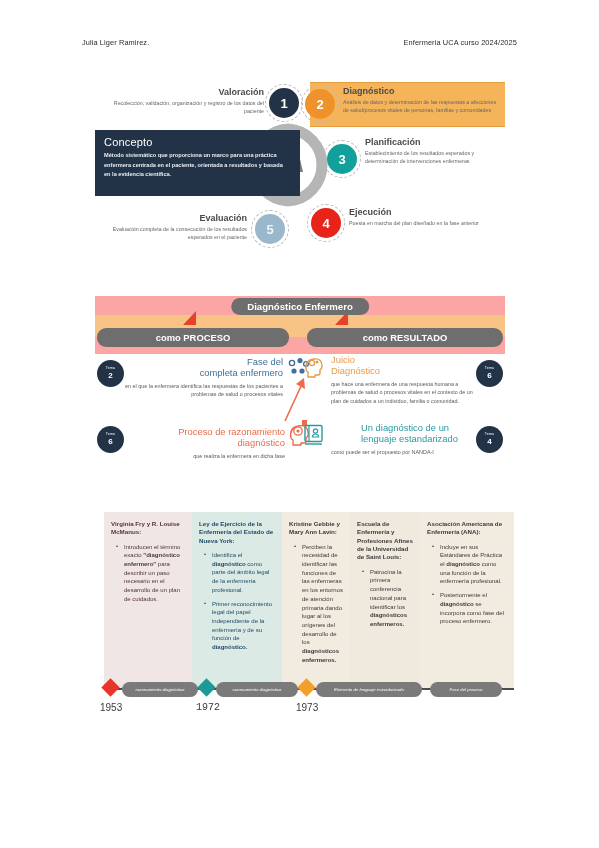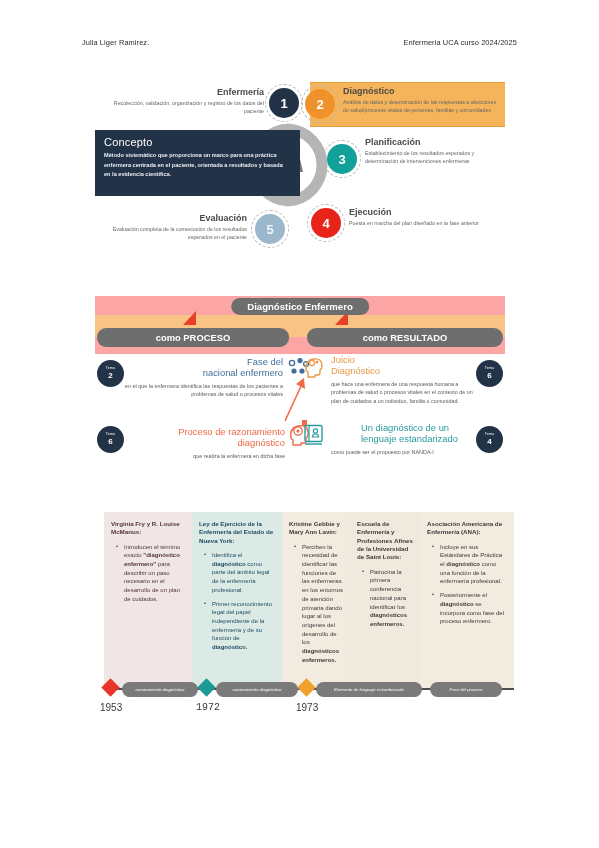--- a/index.html
+++ b/index.html
@@ -152,21 +152,21 @@
         </g>
       </svg>
     </div>
 
     <div class="s1-concepto">
       <h3>Concepto</h3>
       <p>Método sistemático que proporciona un marco para una práctica enfermera centrada en el paciente, orientada a resultados y basada en la evidencia científica.</p>
     </div>
 
     <div class="s1-label right-al" style="left:4px; top:14px; width:165px;">
-      <div class="t">Enfermería</div>
+      <div class="t">Valoración</div>
       <div class="d">Recolección, validación, organización y registro de los datos del paciente</div>
     </div>
     <div class="num-ring" style="left:170px; top:10px; width:38px; height:38px;"></div>
     <div class="num-circle" style="left:174px; top:14px; width:30px; height:30px; background:#223348;">1</div>
 
     <div class="num-ring" style="left:206px; top:11px; width:38px; height:38px;"></div>
     <div class="num-circle" style="left:210px; top:15px; width:30px; height:30px; background:#f0922b;">2</div>
     <div class="s1-label" style="left:248px; top:13px; width:160px;">
       <div class="t">Diagnóstico</div>
       <div class="d">Análisis de datos y determinación de las respuestas a afecciones de salud/procesos vitales de personas, familias y comunidades</div>
@@ -203,21 +203,21 @@
     <div class="s2-pill right">como RESULTADO</div>
 
     <div class="s2-body">
 
       <div class="tema-circle" style="left:2px; top:6px;">
         <span class="lbl">Tema</span>
         <span class="no">2</span>
       </div>
       <div class="s2-item ralign" style="left:30px; top:2px; width:158px;">
         <div class="h blue">Fase del</div>
-        <div class="h blue">nacional enfermero</div>
+        <div class="h blue">completa enfermero</div>
         <div class="p">en el que la enfermera identifica las respuestas de los pacientes a problemas de salud o procesos vitales</div>
       </div>
       <div style="position:absolute; left:192px; top:4px;">
         <svg width="22" height="18" viewBox="0 0 22 18">
           <circle cx="5" cy="5" r="2.6" fill="none" stroke="#3f6f9a" stroke-width="1.4"></circle>
           <circle cx="13" cy="2.6" r="2.6" fill="#3f6f9a"></circle>
           <circle cx="19" cy="6" r="2.4" fill="none" stroke="#3f6f9a" stroke-width="1.3"></circle>
           <circle cx="7" cy="13" r="2.6" fill="#3f6f9a"></circle>
           <circle cx="15" cy="13" r="2.6" fill="#3f6f9a"></circle>
         </svg>

